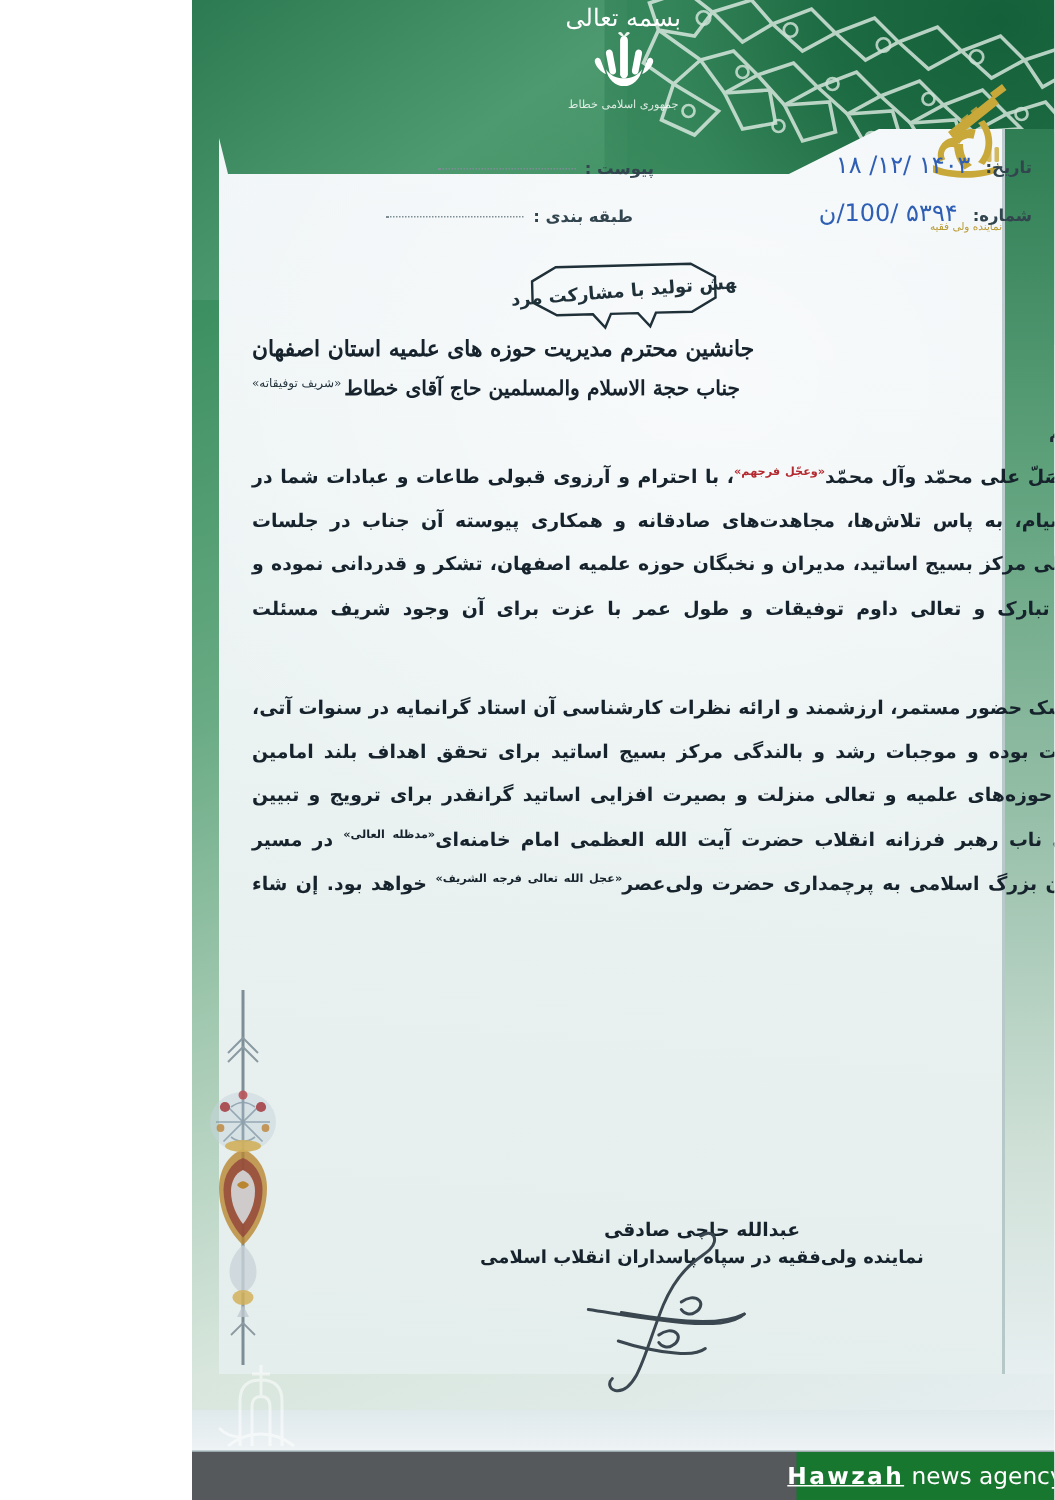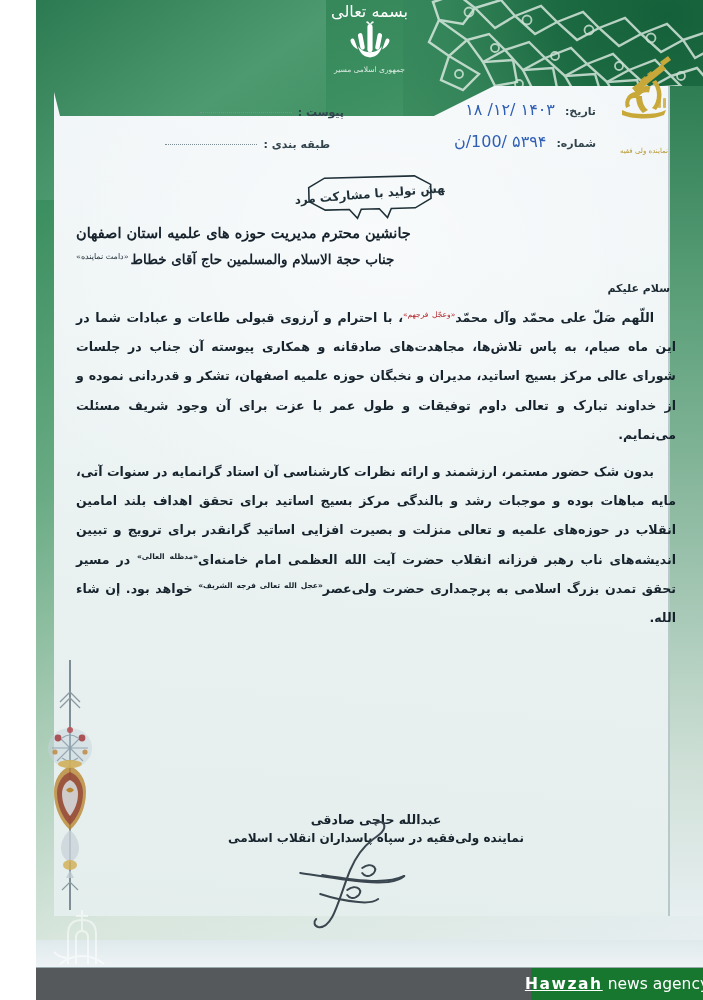--- a/index.html
+++ b/index.html
@@ -9,21 +9,21 @@
     width: 703px;
     height: 1000px;
     overflow: hidden;
     background: #ffffff;
     font-family: "DejaVu Sans", "Liberation Sans", sans-serif;
   }
 
   
   #page {
     position: relative;
-    width: 667px;
+    width: 575px;
     height: 1000px;
     overflow: hidden;
     background: #e9eef0;
   }
 
   
   .green-bg {
     position: absolute;
     inset: 0 0 60px 0;
     background:
@@ -221,21 +221,21 @@
     text-align-last: right;
     font-weight: 600;
     color: #16232c;
   }
   .para.indent { text-indent: 22px; }
 
   .sup-red {
     font-size: 7.5px;
     color: #b4292f;
     vertical-align: super;
-    font-weight: 400;
+    font-weight: 700;
   }
   .sup-dark {
     font-size: 7.5px;
     color: #16232c;
     vertical-align: super;
     font-weight: 700;
   }
 
   
   .signature {
@@ -377,21 +377,21 @@
       <g fill="#ffffff">
         <path d="M23 3 c1.6 0 2.6 1.3 2.6 3.1 v22.4 c0 1.6-1.1 2.6-2.6 2.6 s-2.6-1-2.6-2.6 V6.1 C20.4 4.3 21.4 3 23 3z"></path>
         <path d="M12.6 12.2 c1.4-.5 2.6.5 2.9 2 l2.2 11.6 c.3 1.5-.5 2.6-1.8 2.8 -1.3.2-2.3-.6-2.6-2 l-2.3-11.6 c-.3-1.5.3-2.4 1.6-2.8z"></path>
         <path d="M33.4 12.2 c-1.4-.5-2.6.5-2.9 2 l-2.2 11.6 c-.3 1.5.5 2.6 1.8 2.8 1.3.2 2.3-.6 2.6-2 l2.3-11.6 c.3-1.5-.3-2.4-1.6-2.8z"></path>
         <path d="M4.6 17.8 c1.2-.6 2.4.1 2.9 1.4 l3.4 9.2 c-3.5-1.6-6.1-4.4-7.2-7.6 -.4-1.2-.2-2.4.9-3z"></path>
         <path d="M41.4 17.8 c-1.2-.6-2.4.1-2.9 1.4 l-3.4 9.2 c3.5-1.6 6.1-4.4 7.2-7.6 .4-1.2.2-2.4-.9-3z"></path>
         <path d="M23 31.2 c5.5 0 9.8-2.4 12-6.1 -1.2 6.7-6.2 11.3-12 11.3 s-10.8-4.6-12-11.3 c2.2 3.7 6.5 6.1 12 6.1z"></path>
         <path d="M19 1.2 c.6-1.1 1.9-1.3 2.6-.3 l1.4 1.9 1.4-1.9 c.7-1 2-.8 2.6.3 -1.2 1.2-2.6 2.3-4 2.3 -1.4 0-2.8-1.1-4-2.3z" opacity=".9"></path>
       </g>
     </svg>
-    <div class="republic">جمهوری اسلامی مسیر</div>
+    <div class="republic">جمهوری اسلامی خطاط</div>
   </div>
 
   <div class="paper">
     <div class="paper-shade"></div>
   </div>
   <div class="right-strip"></div>
   <div class="right-strip-line"></div>
 
   <div class="irgc-emblem">
     <svg class="irgc-glyph" width="64" height="78" viewBox="0 0 64 78">
@@ -446,21 +446,21 @@
     <g fill="#1f3038" font-family="DejaVu Sans, sans-serif" font-size="12" font-weight="700">
       <text x="75" y="26" text-anchor="middle" transform="rotate(-3 75 26)">جهش تولید با مشارکت مردم</text>
     </g>
   </svg>
 
   <div class="body-wrap">
 
     <div class="addressee">
       <div class="line1">جانشین محترم مدیریت حوزه های علمیه استان اصفهان</div>
       <div class="line2">
-        <span>جناب حجة الاسلام والمسلمین حاج آقای خطاط</span><span class="honorific">«دامت نماینده»</span>
+        <span>جناب حجة الاسلام والمسلمین حاج آقای خطاط</span><span class="honorific">«شریف توفیقاته»</span>
       </div>
     </div>
 
     <div class="salutation">سلام علیکم</div>
 
     <p class="para indent"><span>اللّهم صَلّ علی محمّد وآل محمّد</span><span class="sup-red">«وعجّل فرجهم»</span><span>، با احترام و آرزوی قبولی طاعات و عبادات شما در این ماه صیام، به پاس تلاش‌ها، مجاهدت‌های صادقانه و همکاری پیوسته آن جناب در جلسات شورای عالی مرکز بسیج اساتید، مدیران و نخبگان حوزه علمیه اصفهان، تشکر و قدردانی نموده و از خداوند تبارک و تعالی داوم توفیقات و طول عمر با عزت برای آن وجود شریف مسئلت می‌نمایم.</span></p>
 
     <p class="para indent"><span>بدون شک حضور مستمر، ارزشمند و ارائه نظرات کارشناسی آن استاد گرانمایه در سنوات آتی، مایه مباهات بوده و موجبات رشد و بالندگی مرکز بسیج اساتید برای تحقق اهداف بلند امامین انقلاب در حوزه‌های علمیه و تعالی منزلت و بصیرت افزایی اساتید گرانقدر برای ترویج و تبیین اندیشه‌های ناب رهبر فرزانه انقلاب حضرت آیت الله العظمی امام خامنه‌ای</span><span class="sup-dark">«مدظله العالی»</span><span> در مسیر تحقق تمدن بزرگ اسلامی به پرچمداری حضرت ولی‌عصر</span><span class="sup-dark">«عجل الله تعالی فرجه الشریف»</span><span> خواهد بود. إن شاء الله.</span></p>
 
     <div class="signature">

